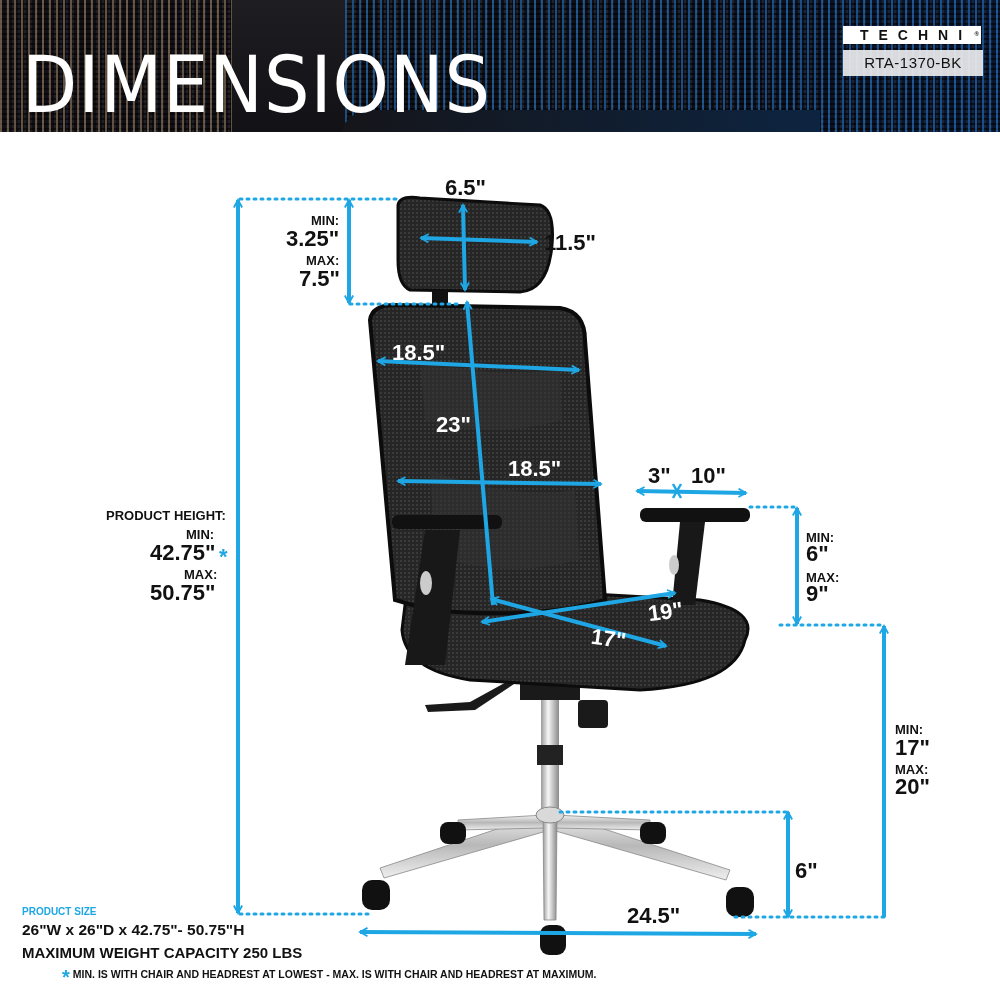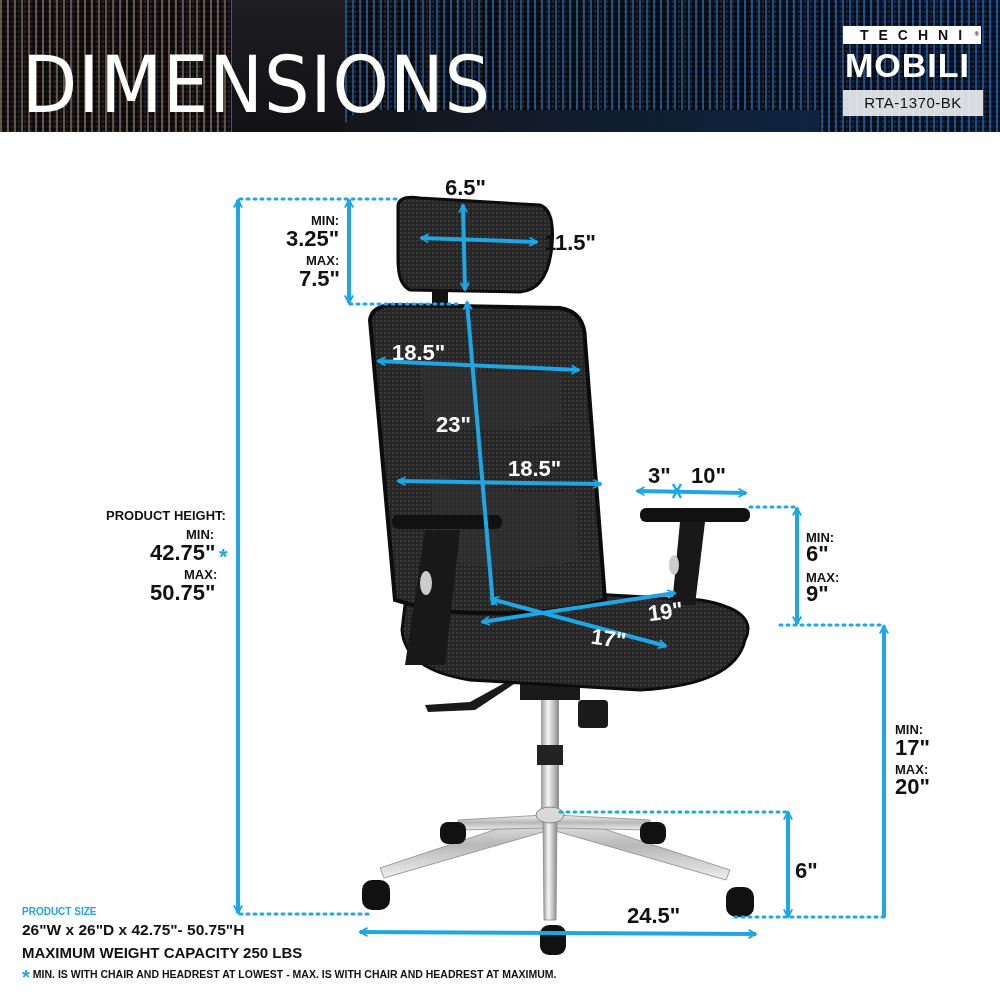--- a/index.html
+++ b/index.html
@@ -64,41 +64,40 @@
   .small { font-size: 13px; }
   .big { font-size: 22px; }
   .white { color: #fff; }
   .accent { color: #1ea7e4; }
 
   
   .footer { position: absolute; left: 22px; top: 906px; width: 700px; }
   .footer .ps { color: #1ea7e4; font-size: 10px; font-weight: bold; }
   .footer .dims { font-size: 15.5px; font-weight: bold; margin-top: 4px; }
   .footer .cap { font-size: 15px; font-weight: bold; margin-top: 5px; }
-  .footer .note { font-size: 10.5px; font-weight: bold; margin-top: 5px; }
+  .footer .note { font-size: 10.5px; font-weight: bold; margin-top: 5px; margin-left: 40px; }
   .footer .note .star { color: #1ea7e4; font-size: 20px; vertical-align: -6px; margin-right: 3px; }
 
   svg.overlay { position: absolute; left: 0; top: 0; }
 </style>
 </head>
 <body>
 
 <div class="banner">
   <div class="mesh-left"></div>
   <div class="dark-mid"></div>
   <div class="mesh-right"></div>
   <div class="bar"></div>
   <div class="title">DIMENSIONS</div>
 
   <div class="logo">
     <div class="techni">
       <span>TECHNI</span>
       <span class="reg">®</span>
     </div>
-    <div class="mobili">MOBILI</div>
     <div class="model">RTA-1370-BK</div>
   </div>
 </div>
 
 <svg class="overlay" width="1000" height="1000" viewBox="0 0 1000 1000">
   <defs>
     <pattern id="mesh" width="4" height="4" patternUnits="userSpaceOnUse">
       <rect width="4" height="4" fill="#262626"></rect>
       <rect width="2" height="2" fill="#3a3a3a"></rect>
     </pattern>

